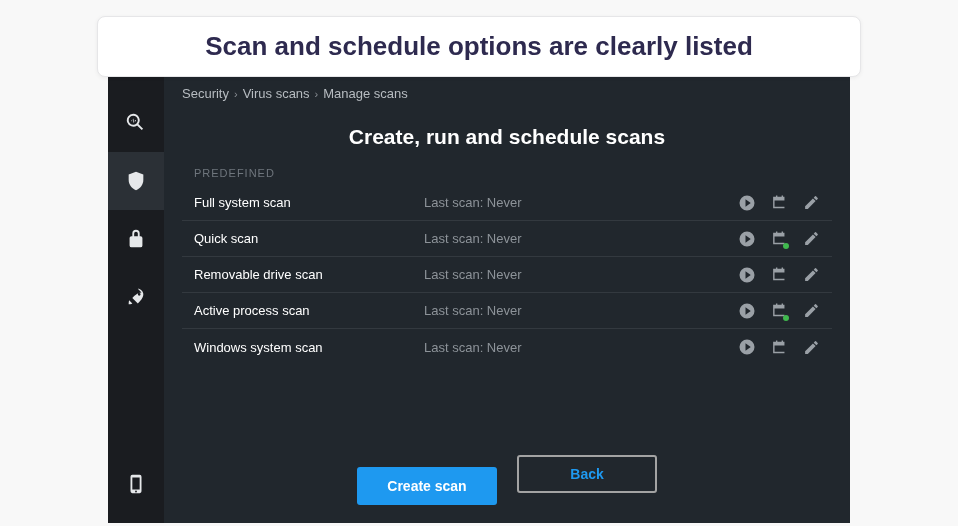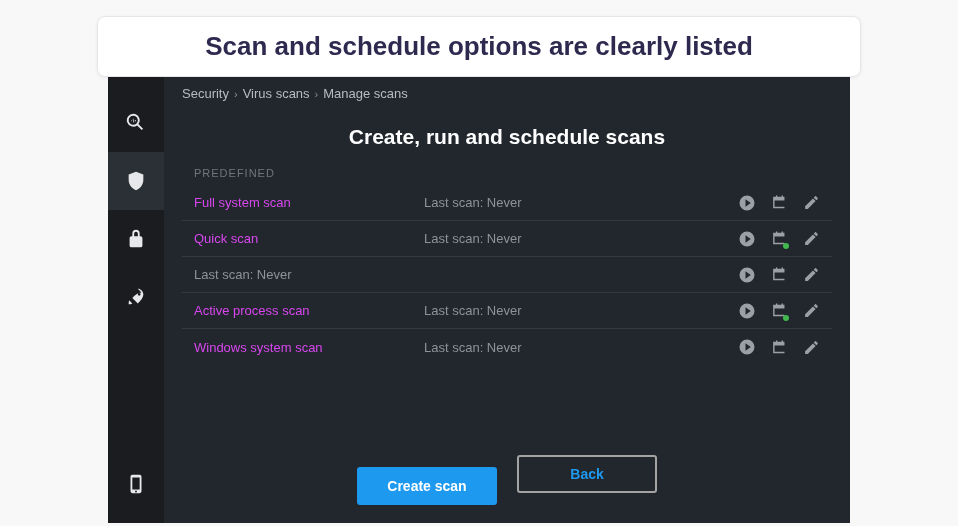--- a/index.html
+++ b/index.html
@@ -101,21 +101,21 @@
     .scan-row {
       display: flex;
       align-items: center;
       height: 36px;
       border-bottom: 1px solid #33393f;
       padding: 0 12px;
     }
     .scan-row:last-child { border-bottom: none; }
     .scan-name {
       flex: 0 0 230px;
-      color: #d946ef;
+      color: #ffffff;
       font-size: 13px;
     }
     .scan-status {
       flex: 1;
       color: #8d9399;
       font-size: 13px;
     }
     .scan-actions {
       display: flex;
       align-items: center;
@@ -261,20 +261,21 @@
             </div>
           <div class="action-btn">
               <svg viewBox="0 0 24 24" width="17" height="17">
                 <path d="M3 17.25V21h3.75L17.8 9.94l-3.75-3.75L3 17.25zM20.7 7.04a1 1 0 000-1.41l-2.34-2.34a1 1 0 00-1.41 0l-1.83 1.83 3.75 3.75 1.83-1.83z"></path>
               </svg>
             </div>
         </div>
       </div>
 
       <div class="scan-row">
+        <div class="scan-name">Removable drive scan</div>
         <div class="scan-status">Last scan: Never</div>
         <div class="scan-actions">
           <div class="action-btn">
               <svg viewBox="0 0 24 24" width="18" height="18">
                 <path d="M12 2a10 10 0 100 20 10 10 0 000-20zm-2 5l7 5-7 5V7z"></path>
               </svg>
             </div>
           <div class="action-btn">
               <svg viewBox="0 0 24 24" width="17" height="17">
                 <path d="M5 4h2V2h2v2h6V2h2v2h2v16H3V4h2zm0 5v9h14V9H5z"></path>

